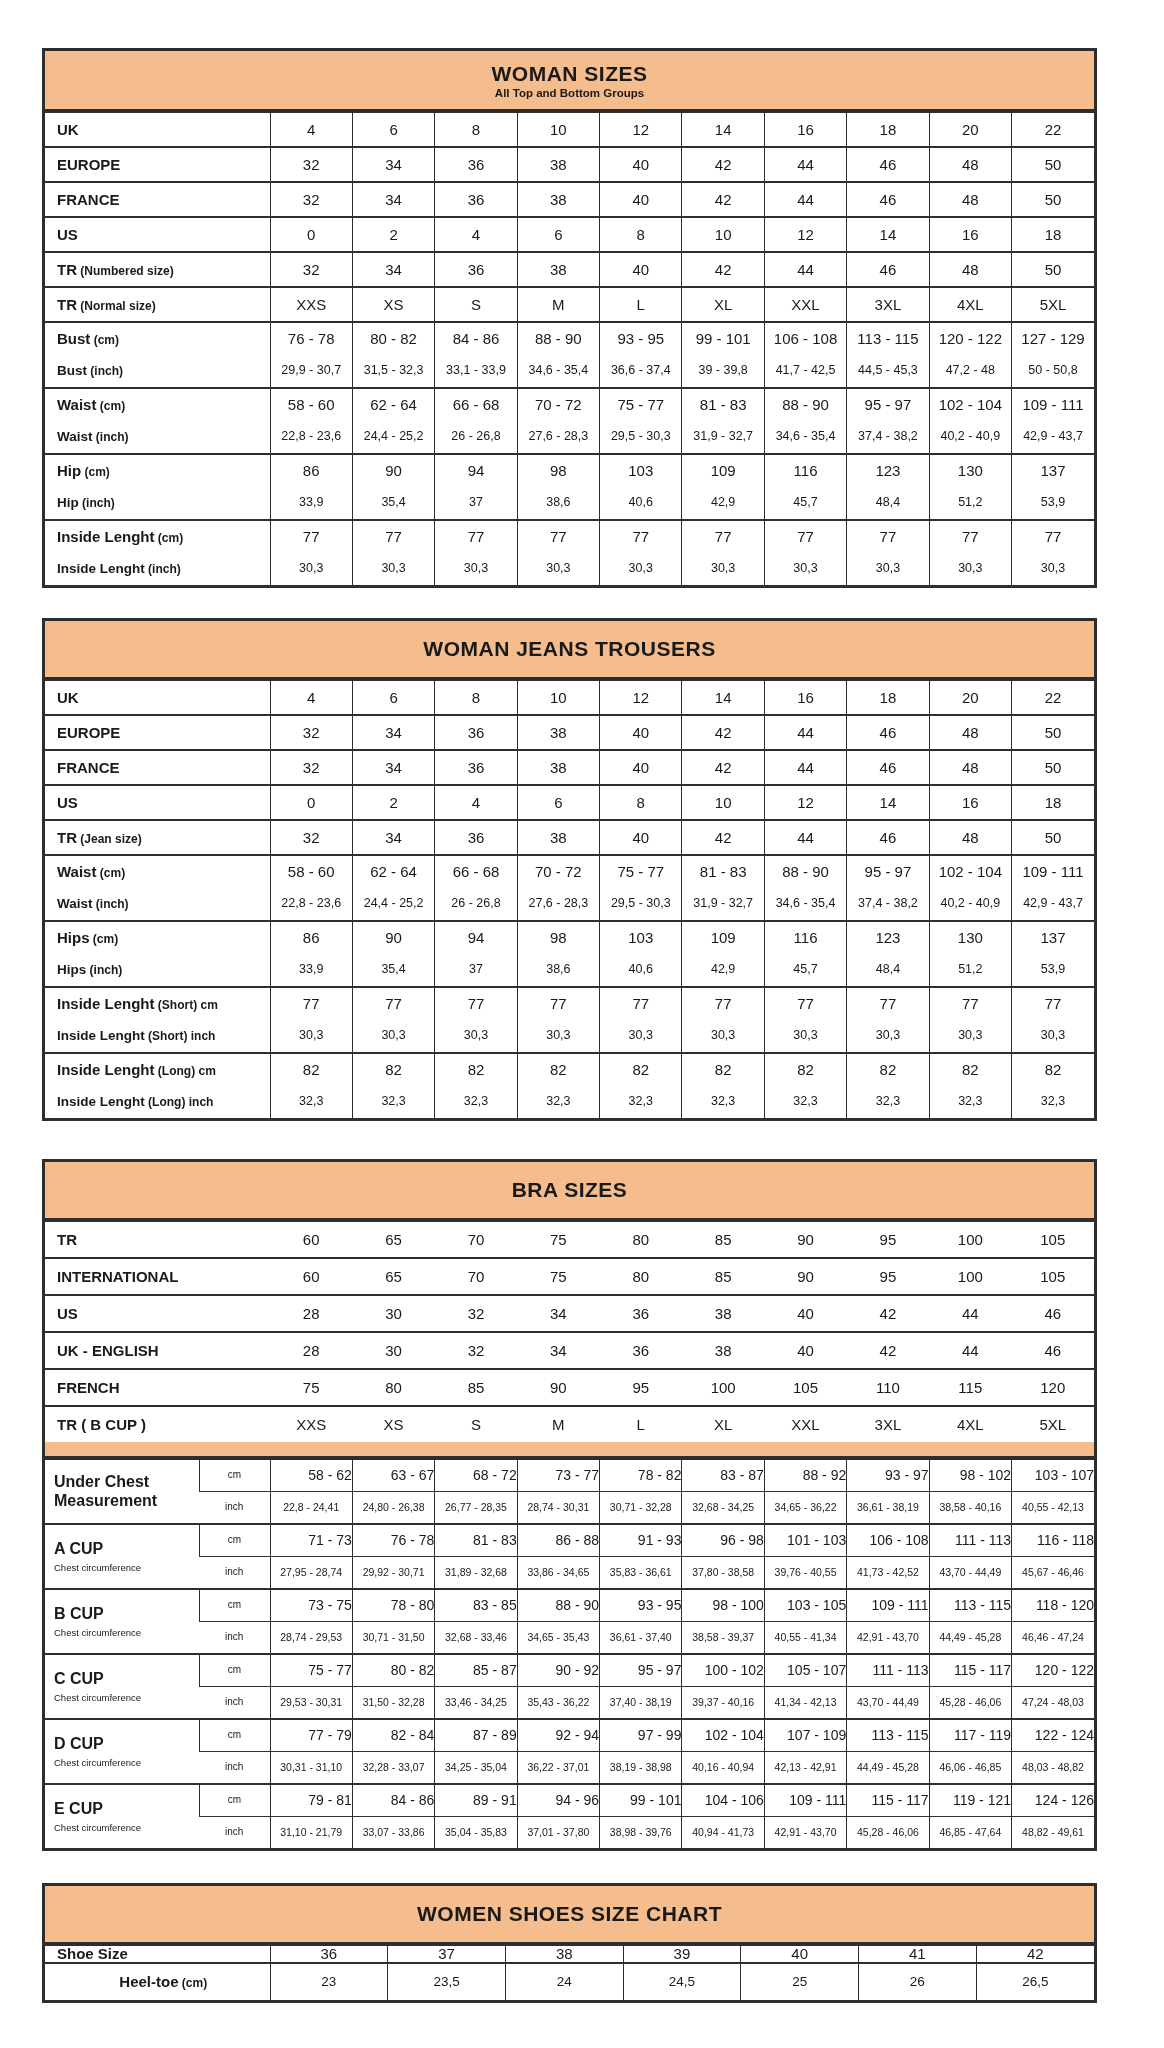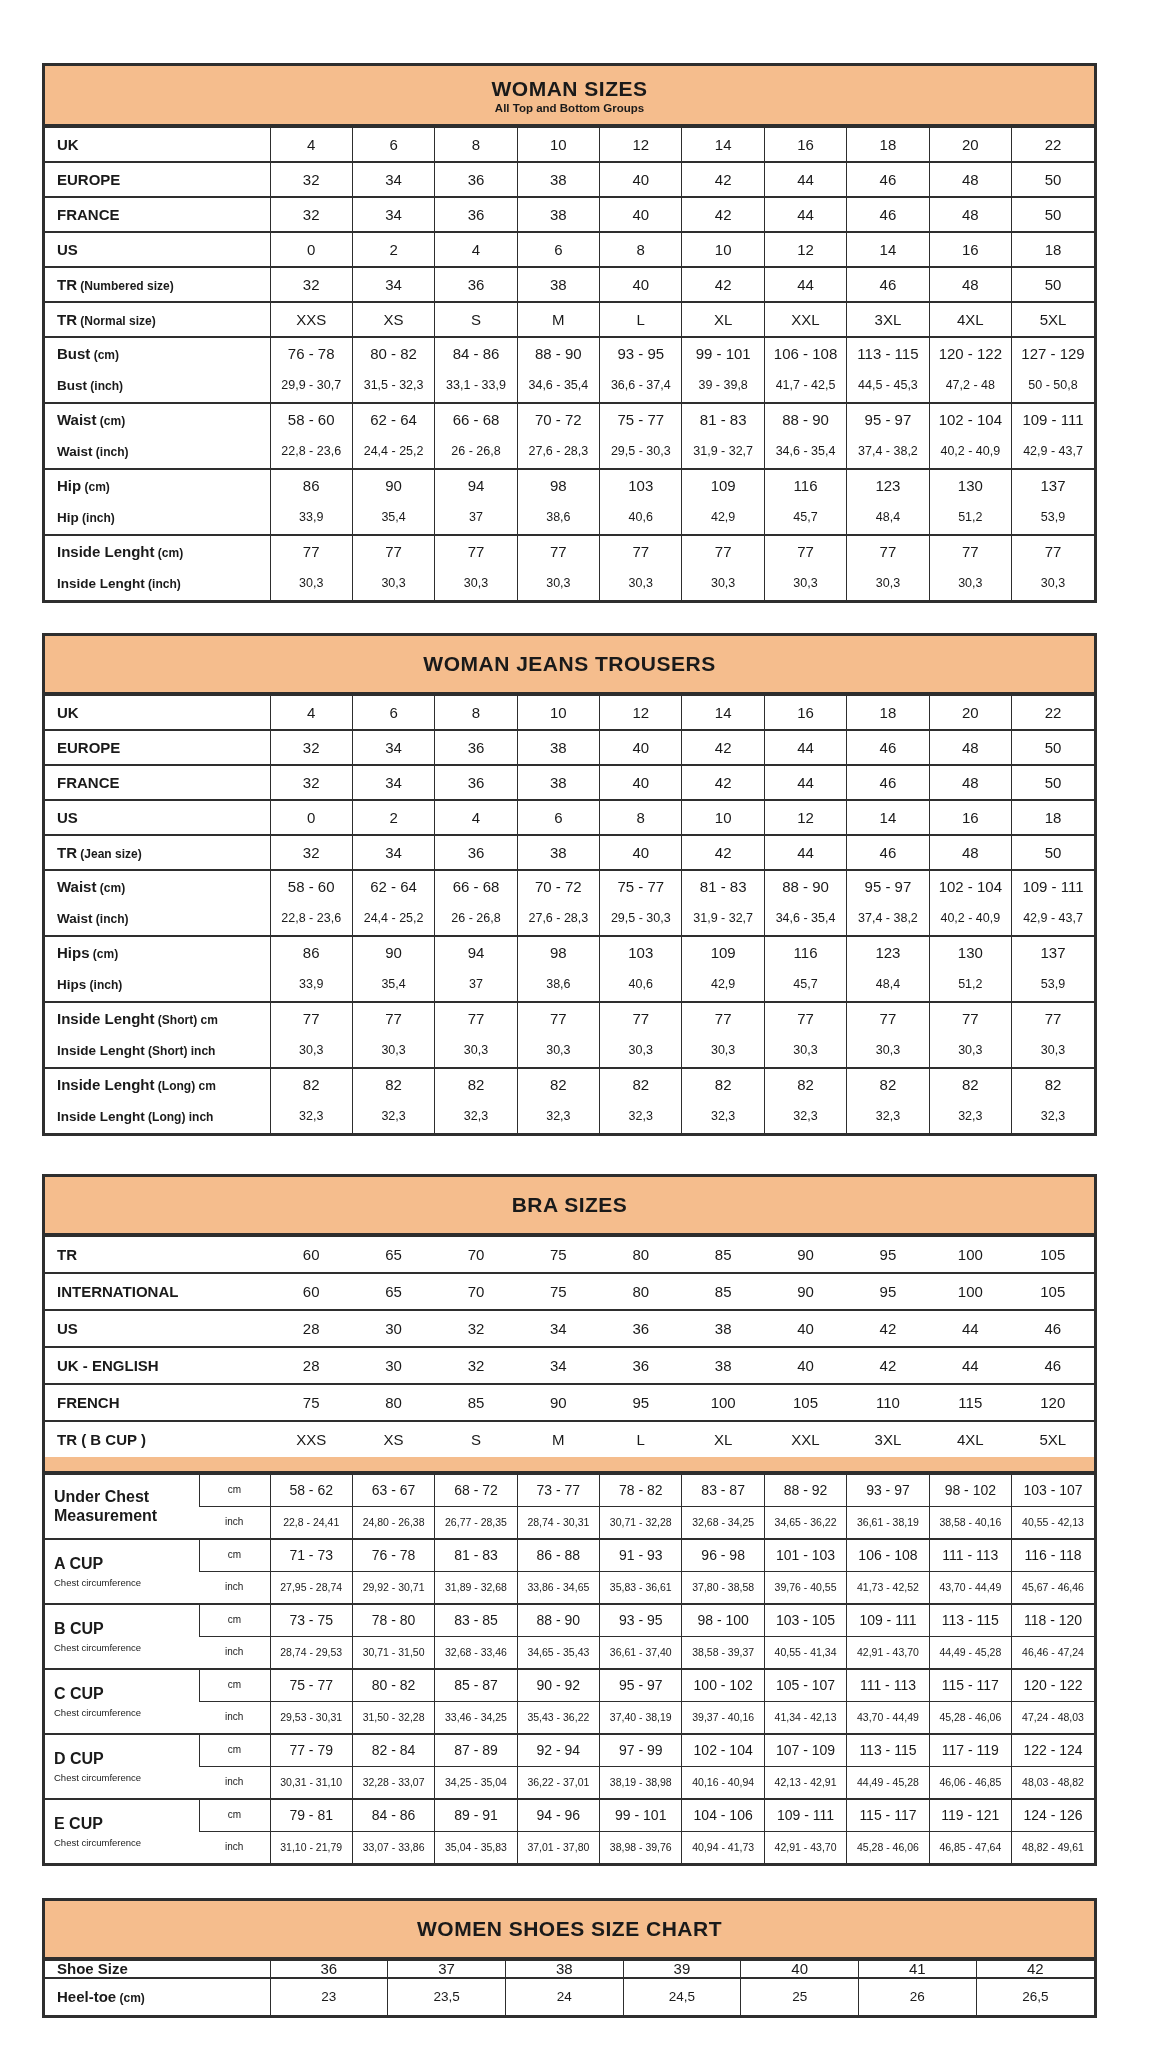--- a/index.html
+++ b/index.html
@@ -2,21 +2,21 @@
 <html><head>
 <meta charset="utf-8">
 <style>
   :root{
     --bd:#2e2e2e;
     --peach:#f5bd8d;
     --ink:#1a1a1a;
   }
   html,body{margin:0;padding:0;background:#ffffff;}
   body{width:1164px;font-family:"Liberation Sans",sans-serif;color:var(--ink);}
-  .page{width:1164px;height:2048px;box-sizing:border-box;padding-top:63px;}
+  .page{width:1164px;height:2048px;box-sizing:border-box;padding-top:48px;}
 
   .tbl{width:1055px;margin-left:42px;box-sizing:border-box;border:3px solid var(--bd);background:#fff;}
   .tbl + .tbl{margin-top:32px;}
   .gap30{margin-top:30px!important;}
   .gap38{margin-top:38px!important;}
   .gap32{margin-top:32px!important;}
 
   .band{background:var(--peach);border-bottom:2.5px solid var(--bd);display:flex;flex-direction:column;justify-content:center;align-items:center;height:58px;}
   .band.short{height:56px;}
   .t1{font-size:21px;font-weight:bold;letter-spacing:.5px;}
@@ -46,29 +46,29 @@
   .t-bratop tbody:not(:first-child) tr.r0 td{border-top:2px solid var(--bd);}
 
   
   .sep{height:14px;background:var(--peach);border-bottom:2.3px solid var(--bd);}
 
   
   .t-bralower td{height:31px;}
   .t-bralower td:not(:first-child){border-left:1.6px solid var(--bd);}
   .t-bralower tbody:not(:first-child) tr.r0 td{border-top:2.3px solid var(--bd);}
   .t-bralower tr.rn td{border-top:1.3px solid var(--bd);}
-  .t-bralower tr.r0 td.val{font-size:14px;}
+  .t-bralower tr.r0 td.val{font-size:14px;text-align:right;}
   .t-bralower tr.rn td.val{font-size:10.5px;}
 
   
   .t-shoes td:not(:first-child){border-left:1.6px solid var(--bd);}
   .t-shoes tbody:not(:first-child) tr.r0 td{border-top:2.3px solid var(--bd);}
   .t-shoes tbody:first-child td{height:62px;font-weight:bold;}
   .t-shoes tbody:last-child td{height:36px;font-size:13.5px;}
-  .t-shoes tbody:last-child td.lab{font-size:15px;font-weight:bold;}
+  .t-shoes tbody:last-child td.lab{font-size:15px;font-weight:bold;text-align:center;}
 </style>
 </head>
 <body>
 
 <div class="page">
 
   <div class="tbl">
     <div class="band">
       <div class="t1">WOMAN SIZES</div>
       <div class="t2">All Top and Bottom Groups</div>

